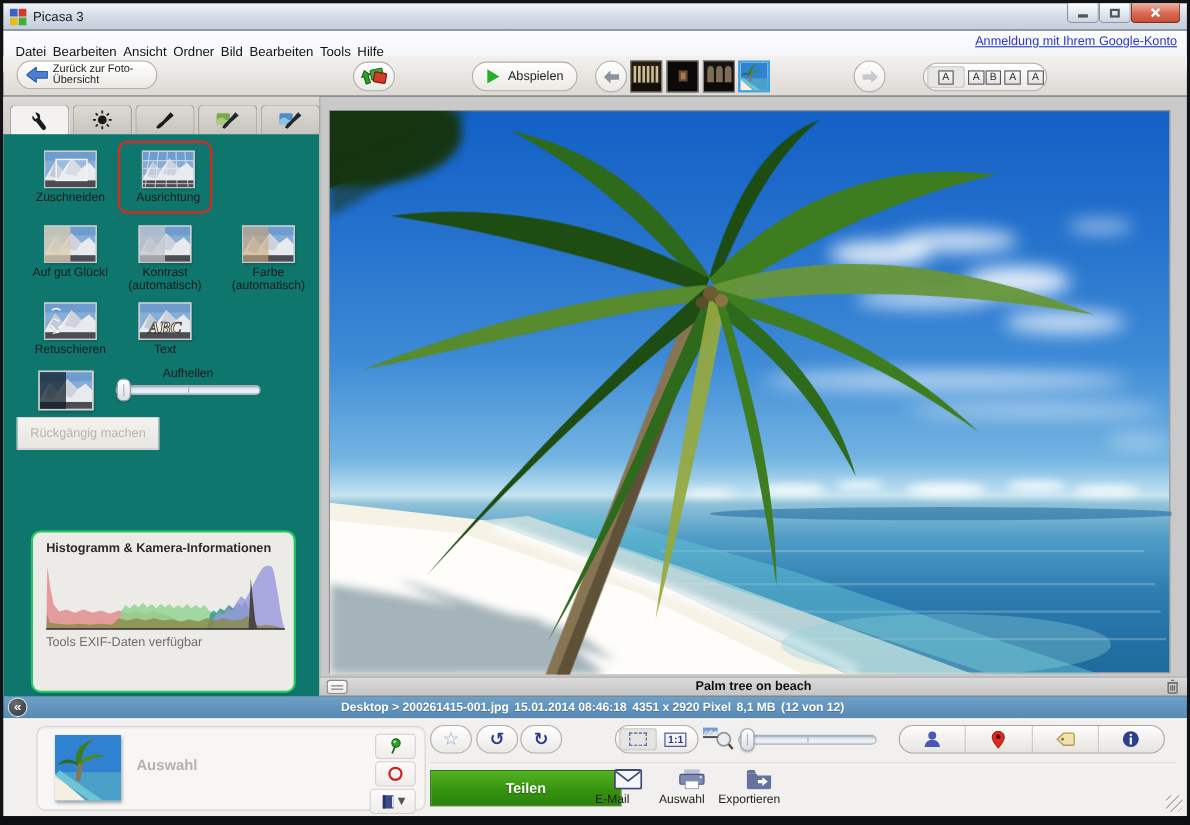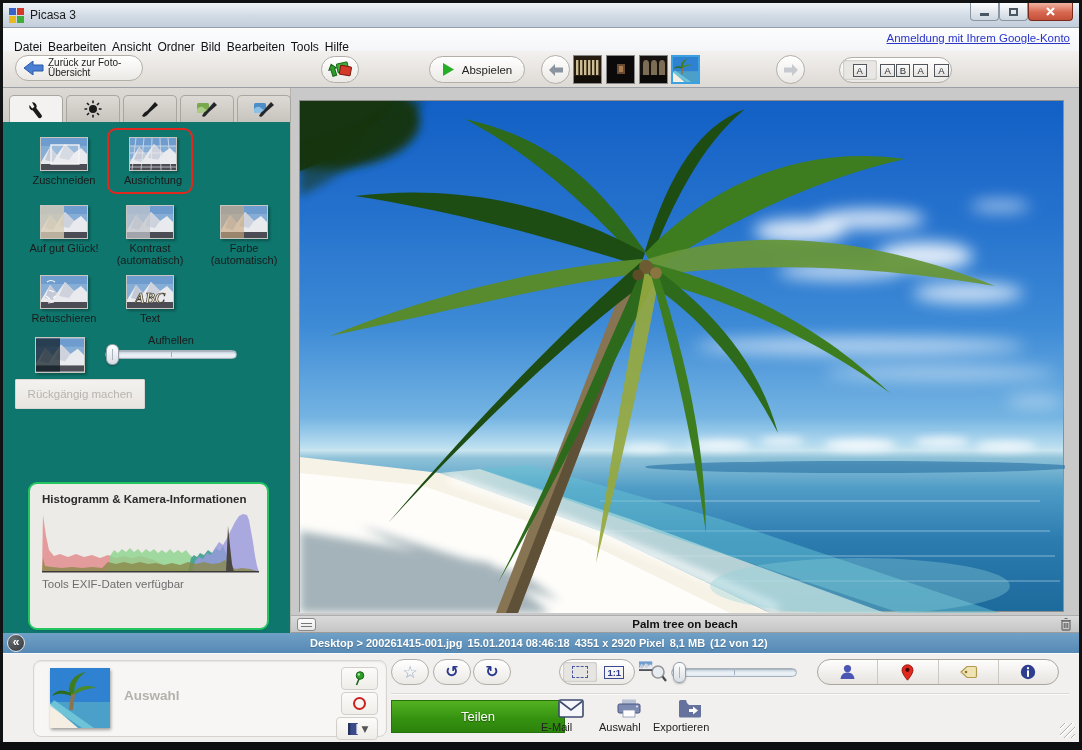--- a/index.html
+++ b/index.html
@@ -117,21 +117,21 @@
   .dashedrect{width:16px;height:12px;border:1.5px dashed #4a58a0}
   .zoomicon{position:absolute;left:636px;top:7px}
   .zslider{left:668px;top:14px;width:126px}
   .rgroup{position:absolute;left:814px;top:5px;width:242px;height:26px;border:1px solid #aaa6a0;border-radius:13px;
     background:linear-gradient(#fdfdfc,#e7e4e0);display:flex}
   .rseg{flex:1;display:flex;align-items:center;justify-content:center;border-right:1px solid #ccc8c2}
   .rseg:last-child{border-right:none}
   .hrule{position:absolute;left:388px;right:10px;top:39px;height:1px;background:#dcd9d4;box-shadow:0 1px 0 #fbfaf9}
   .share-btn{position:absolute;left:388px;top:46px;width:174px;height:33px;border-radius:0;
     background:linear-gradient(#54b122,#359310 55%,#2c830c);border:1px solid #247208;color:#fff;
-    font-size:13px;font-weight:normal;display:flex;align-items:center;justify-content:center;text-shadow:0 1px 1px rgba(0,0,0,.4)}
+    font-size:13px;font-weight:bold;display:flex;align-items:center;justify-content:center;text-shadow:0 1px 1px rgba(0,0,0,.4)}
   .actitem{position:absolute;top:45px;width:60px;text-align:left;font-size:11px;color:#222}
   .actitem svg{display:block;margin:0 auto 3px}
   .grip{position:absolute;right:4px;bottom:4px;width:15px;height:15px;
     background:repeating-linear-gradient(135deg,transparent 0 3px,#b5b2ac 3px 4px,#fdfdfc 4px 5px)}
   .windowbottom{position:absolute;left:0;right:0;bottom:0;height:8px;background:#0c0e10}
 </style>
 </head>
 <body>
 
 <div class="window">

